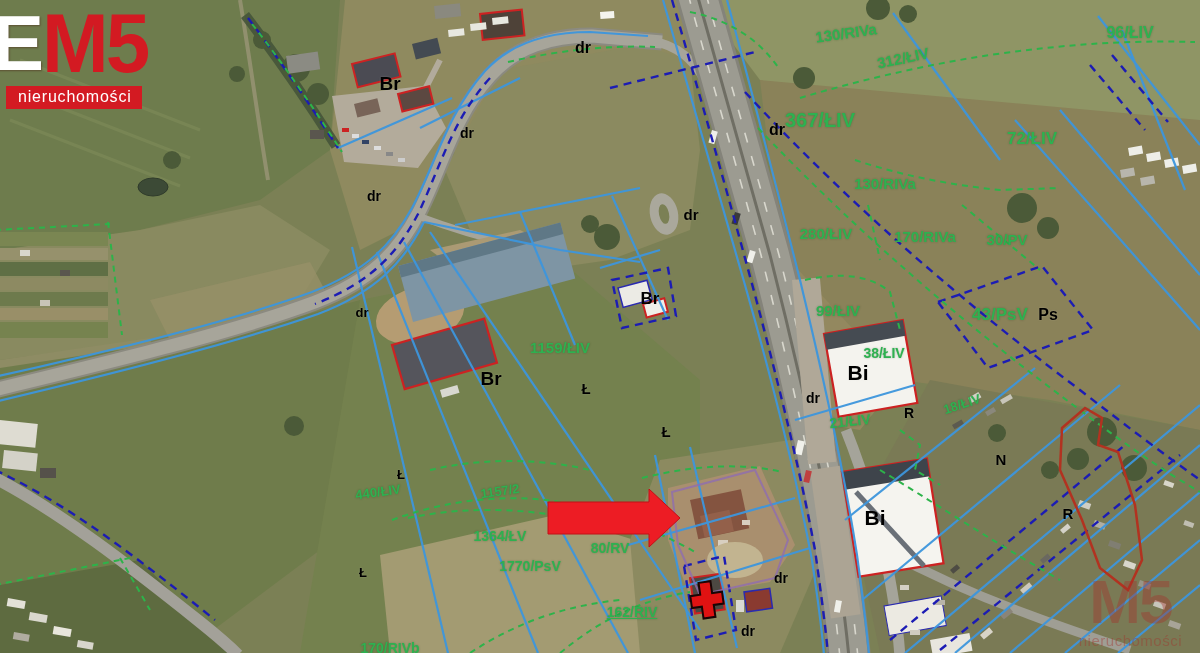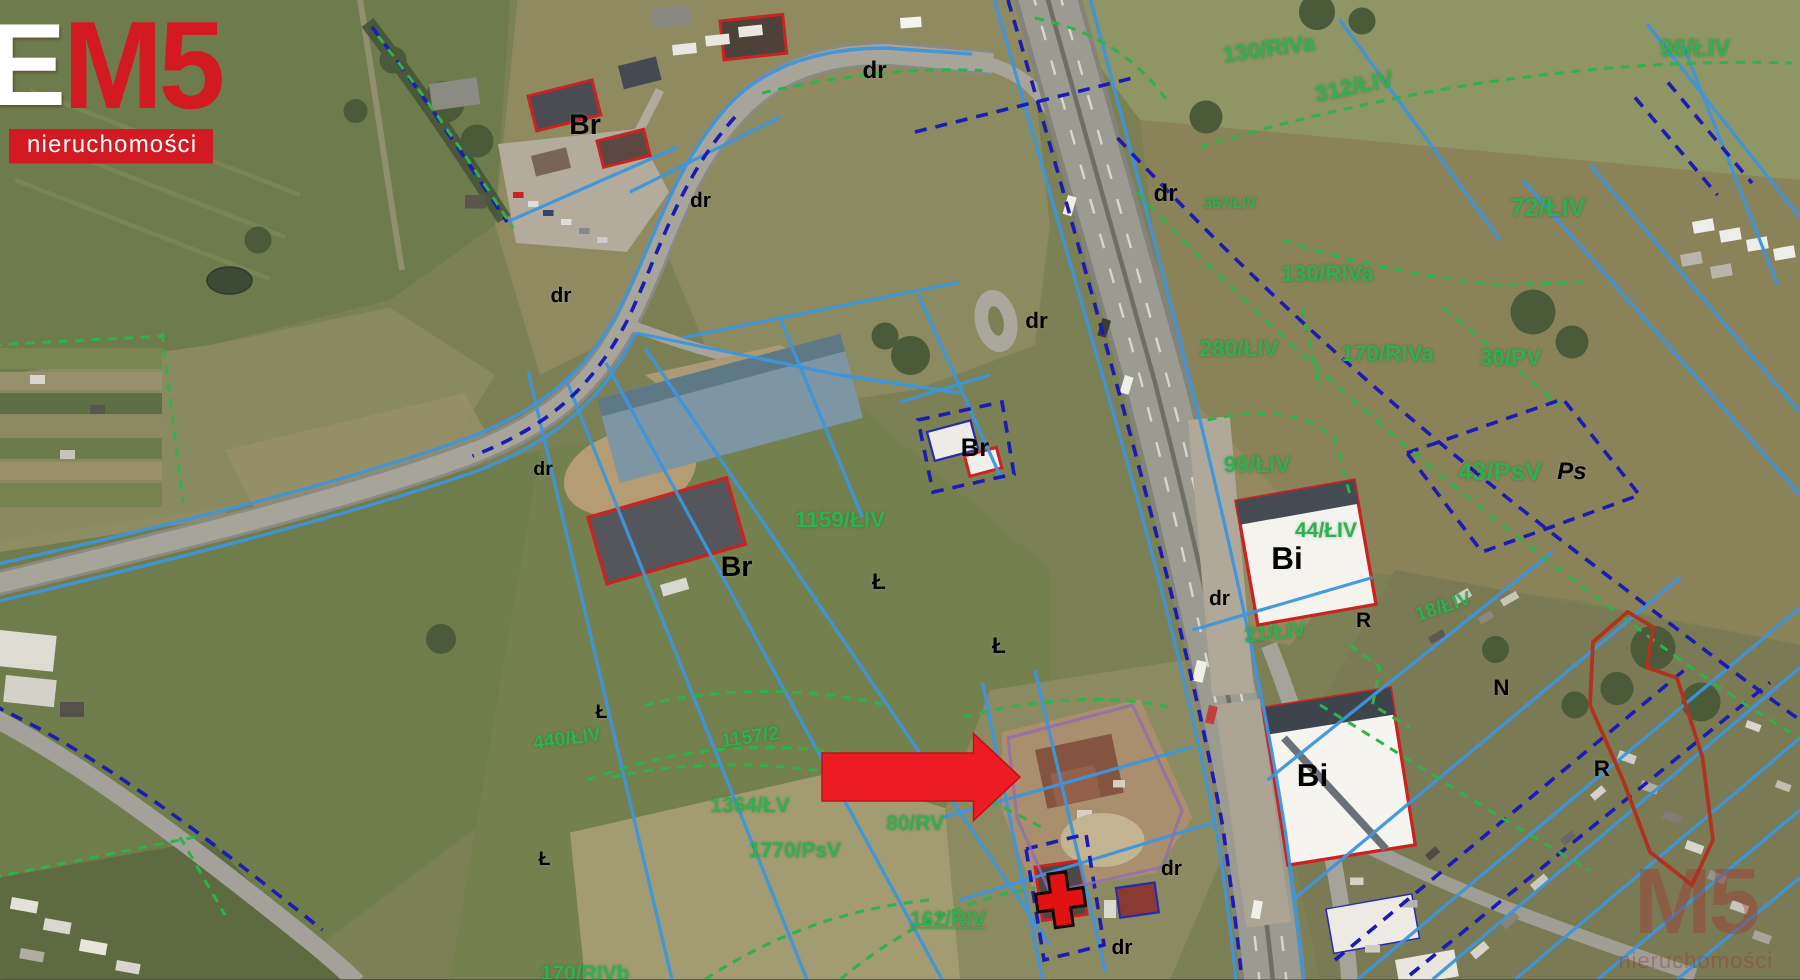--- a/index.html
+++ b/index.html
@@ -321,29 +321,29 @@
   </g>
   <g transform="rotate(-8 706 600)">
     <path d="M701,582 h12 v12 h10 v12 h-10 v12 h-12 v-12 h-10 v-12 h10 Z" fill="#e01212" stroke="#1a0505" stroke-width="2"></path>
   </g>
 </svg>
 
 <div class="map-labels">
       <span class="plabel green" style="left: 846px; top: 33px; font-size: 15px; transform: translate(-50%, -50%) rotate(-8deg);">130/RIVa</span>
       <span class="plabel green" style="left: 903px; top: 58px; font-size: 15px; transform: translate(-50%, -50%) rotate(-12deg);">312/ŁIV</span>
       <span class="plabel green" style="left: 1130px; top: 33px; font-size: 16px; transform: translate(-50%, -50%) rotate(0deg);">96/ŁIV</span>
-      <span class="plabel green" style="left: 820px; top: 136px; font-size: 10px; transform: translate(-50%, -50%) rotate(0deg);">367/ŁIV</span>
+      <span class="plabel green" style="left: 820px; top: 120px; font-size: 20px; transform: translate(-50%, -50%) rotate(0deg);">367/ŁIV</span>
       <span class="plabel green" style="left: 1032px; top: 139px; font-size: 17px; transform: translate(-50%, -50%) rotate(0deg);">72/ŁIV</span>
       <span class="plabel green" style="left: 885px; top: 183px; font-size: 15px; transform: translate(-50%, -50%) rotate(0deg);">130/RIVa</span>
       <span class="plabel green" style="left: 826px; top: 233px; font-size: 15px; transform: translate(-50%, -50%) rotate(0deg);">280/ŁIV</span>
       <span class="plabel green" style="left: 925px; top: 236px; font-size: 15px; transform: translate(-50%, -50%) rotate(0deg);">170/RIVa</span>
       <span class="plabel green" style="left: 1007px; top: 239px; font-size: 15px; transform: translate(-50%, -50%) rotate(0deg);">30/PV</span>
       <span class="plabel green" style="left: 838px; top: 310px; font-size: 15px; transform: translate(-50%, -50%) rotate(0deg);">99/ŁIV</span>
       <span class="plabel green" style="left: 1000px; top: 315px; font-size: 17px; transform: translate(-50%, -50%) rotate(0deg);">43/PsV</span>
-      <span class="plabel green" style="left: 884px; top: 353px; font-size: 14px; transform: translate(-50%, -50%) rotate(0deg);">44/ŁIV</span>
+      <span class="plabel green" style="left: 884px; top: 353px; font-size: 14px; transform: translate(-50%, -50%) rotate(0deg);">38/ŁIV</span>
       <span class="plabel green" style="left: 850px; top: 421px; font-size: 14px; transform: translate(-50%, -50%) rotate(-6deg);">21/ŁIV</span>
       <span class="plabel green" style="left: 962px; top: 404px; font-size: 13px; transform: translate(-50%, -50%) rotate(-18deg);">18/ŁIV</span>
       <span class="plabel green" style="left: 560px; top: 347px; font-size: 15px; transform: translate(-50%, -50%) rotate(0deg);">1159/ŁIV</span>
       <span class="plabel green" style="left: 378px; top: 492px; font-size: 13px; transform: translate(-50%, -50%) rotate(-8deg);">440/ŁIV</span>
       <span class="plabel green" style="left: 500px; top: 491px; font-size: 13px; transform: translate(-50%, -50%) rotate(-8deg);">1157/2</span>
       <span class="plabel green" style="left: 500px; top: 536px; font-size: 14px; transform: translate(-50%, -50%) rotate(0deg);">1364/ŁV</span>
       <span class="plabel green" style="left: 610px; top: 548px; font-size: 14px; transform: translate(-50%, -50%) rotate(0deg);">80/RV</span>
       <span class="plabel green" style="left: 530px; top: 566px; font-size: 14px; transform: translate(-50%, -50%) rotate(0deg);">1770/PsV</span>
       <span class="plabel green" style="left: 632px; top: 612px; font-size: 14px; transform: translate(-50%, -50%) rotate(0deg); text-decoration: underline;">162/RIV</span>
       <span class="plabel green" style="left: 390px; top: 648px; font-size: 14px; transform: translate(-50%, -50%) rotate(0deg);">170/RIVb</span>
@@ -355,21 +355,21 @@
       <span class="plabel navy" style="left: 691px; top: 214px; font-size: 15px; transform: translate(-50%, -50%) rotate(0deg);">dr</span>
       <span class="plabel navy" style="left: 777px; top: 130px; font-size: 16px; transform: translate(-50%, -50%) rotate(0deg);">dr</span>
       <span class="plabel navy" style="left: 650px; top: 299px; font-size: 17px; transform: translate(-50%, -50%) rotate(0deg);">Br</span>
       <span class="plabel navy" style="left: 491px; top: 379px; font-size: 19px; transform: translate(-50%, -50%) rotate(0deg);">Br</span>
       <span class="plabel navy" style="left: 586px; top: 388px; font-size: 15px; transform: translate(-50%, -50%) rotate(0deg);">Ł</span>
       <span class="plabel navy" style="left: 666px; top: 431px; font-size: 15px; transform: translate(-50%, -50%) rotate(0deg);">Ł</span>
       <span class="plabel navy" style="left: 401px; top: 474px; font-size: 13px; transform: translate(-50%, -50%) rotate(0deg);">Ł</span>
       <span class="plabel navy" style="left: 363px; top: 572px; font-size: 13px; transform: translate(-50%, -50%) rotate(0deg);">Ł</span>
       <span class="plabel navy" style="left: 813px; top: 398px; font-size: 14px; transform: translate(-50%, -50%) rotate(0deg);">dr</span>
       <span class="plabel navy" style="left: 909px; top: 413px; font-size: 14px; transform: translate(-50%, -50%) rotate(0deg);">R</span>
-      <span class="plabel navy" style="left: 1048px; top: 315px; font-size: 16px; transform: translate(-50%, -50%) rotate(0deg); font-style: italic;">Ps</span>
+      <span class="plabel navy" style="left: 1048px; top: 315px; font-size: 16px; transform: translate(-50%, -50%) rotate(0deg);">Ps</span>
       <span class="plabel navy" style="left: 858px; top: 373px; font-size: 21px; transform: translate(-50%, -50%) rotate(0deg);">Bi</span>
       <span class="plabel navy" style="left: 875px; top: 518px; font-size: 21px; transform: translate(-50%, -50%) rotate(0deg);">Bi</span>
       <span class="plabel navy" style="left: 1001px; top: 459px; font-size: 15px; transform: translate(-50%, -50%) rotate(0deg);">N</span>
       <span class="plabel navy" style="left: 1068px; top: 513px; font-size: 15px; transform: translate(-50%, -50%) rotate(0deg);">R</span>
       <span class="plabel navy" style="left: 781px; top: 578px; font-size: 14px; transform: translate(-50%, -50%) rotate(0deg);">dr</span>
       <span class="plabel navy" style="left: 748px; top: 631px; font-size: 14px; transform: translate(-50%, -50%) rotate(0deg);">dr</span>
     </div>
 
 <div class="logo">
   <div class="logo-row">

